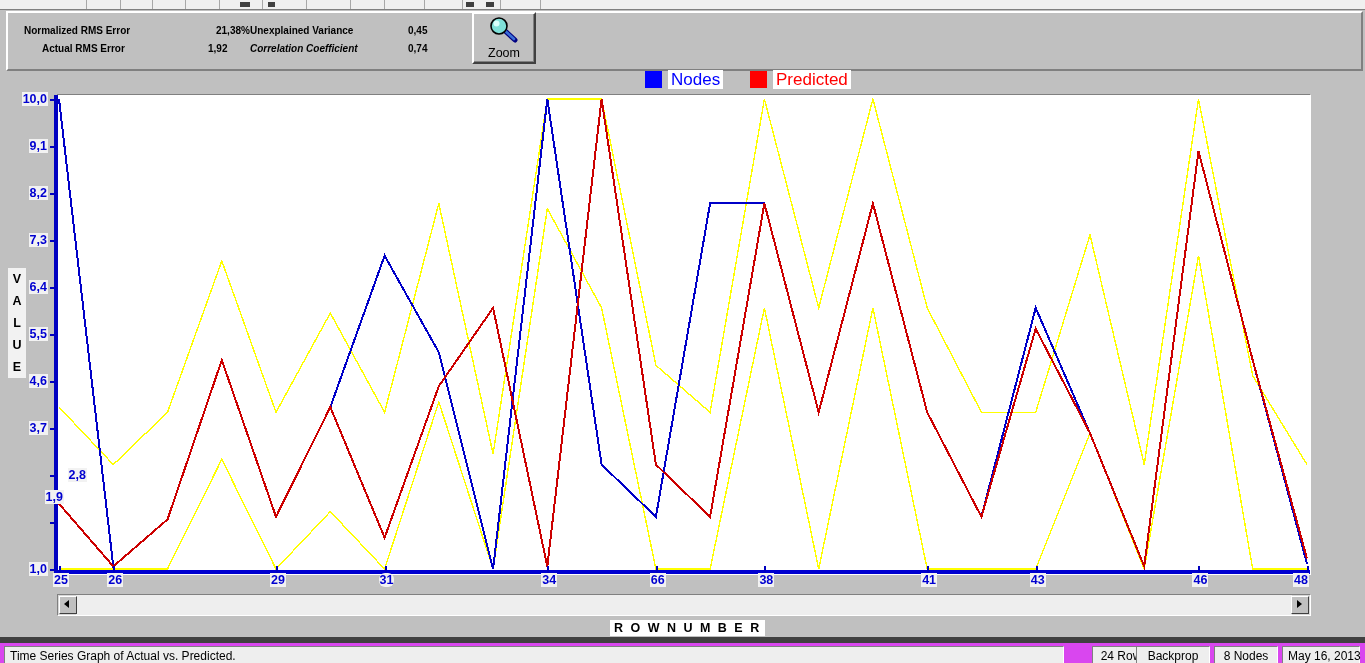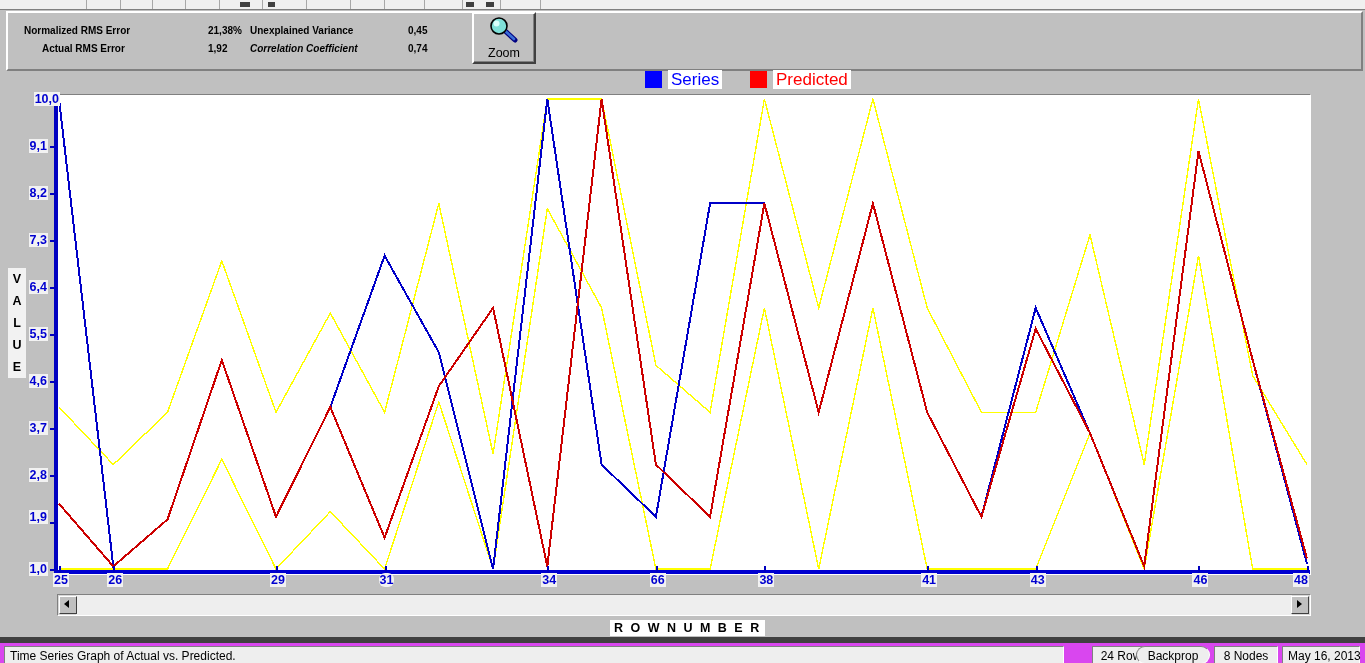--- a/index.html
+++ b/index.html
@@ -30,21 +30,21 @@
     border-right:2px solid #808080;border-bottom:2px solid #808080;
   }
   .stat{
     position:absolute;
     font-size:10px;font-weight:bold;color:#000000;
     white-space:nowrap;letter-spacing:0px;
   }
   .s-l1{top:12px;}
   .s-l2{top:30px;}
   .lbl-nrms{left:16px;}
-  .val-nrms{left:200px;}
+  .val-nrms{left:208px;}
   .lbl-arms{left:34px;}
   .val-arms{left:200px;}
   .lbl-uv{left:242px;}
   .val-uv{left:400px;}
   .lbl-cc{left:242px;font-style:italic;}
   .val-cc{left:400px;}
 
   
   .zoom-btn{
     position:absolute;left:472px;top:12px;width:60px;height:48px;
@@ -156,21 +156,21 @@
   .sb-panel{
     position:absolute;top:3px;height:18px;
     background:#eeeeee;
     border-top:1px solid #808080;border-left:1px solid #808080;
     border-right:1px solid #ffffff;border-bottom:1px solid #ffffff;
     font-size:12px;color:#000;padding:2px 5px 0 5px;white-space:nowrap;
     box-sizing:border-box;
   }
   .sb-main{left:4px;width:1060px;}
   .sb-rows{left:1068px;width:64px;text-align:center;margin-left:24px;}
-  .sb-algo{left:1136px;width:74px;text-align:center;border-radius:9px;}
+  .sb-algo{left:1136px;width:74px;text-align:center;}
   .sb-nodes{left:1214px;width:64px;text-align:center;}
   .sb-date{left:1282px;width:78px;text-align:center;}
   .grip{
     position:absolute;right:2px;bottom:2px;width:16px;height:16px;
     background:
       linear-gradient(135deg,transparent 45%,#808080 45%,#808080 55%,transparent 55%),
       linear-gradient(135deg,transparent 70%,#808080 70%,#808080 80%,transparent 80%);
   }
 </style>
 </head>
@@ -216,42 +216,42 @@
       <line x1="17" y1="12" x2="28" y2="22" stroke="#3a6fd8" stroke-width="2.6" stroke-linecap="round"></line>
       <circle cx="13" cy="9" r="8" fill="#7fe0d8" stroke="#000000" stroke-width="1.6"></circle>
       <circle cx="10.5" cy="6.5" r="3" fill="#d8fffb" stroke="none"></circle>
     </svg>
     <div class="zoom-label">Zoom</div>
   </div>
 
   <div class="titlebar">
     <div class="legend-item leg-actual">
       <span class="legend-swatch" style="background:#0000ff;"></span>
-      <span class="legend-text" style="color:#0000ff;">Series</span>
+      <span class="legend-text" style="color:#0000ff;">Nodes</span>
     </div>
     <div class="legend-item leg-pred">
       <span class="legend-swatch" style="background:#ff0000;"></span>
       <span class="legend-text" style="color:#ff0000;">Predicted</span>
     </div>
   </div>
 
   <div class="plot-outer">
     <svg id="plot-svg" width="1250" height="477" viewBox="0 0 1250 477">
         <polyline points="1.0,312.1 55.3,369.6 109.5,317.3 163.8,165.9 218.0,317.3 272.3,218.1 326.6,317.3 380.8,108.4 435.1,359.1 489.3,4.0 543.6,4.0 597.9,270.3 652.1,317.3 706.4,4.0 760.7,212.9 814.9,4.0 869.2,212.9 923.4,317.3 977.7,317.3 1032.0,139.8 1086.2,369.6 1140.5,4.0 1194.7,280.8 1249.0,369.6" fill="none" stroke="#ffff00" stroke-width="1.4" shape-rendering="crispEdges"></polyline>
         <polyline points="1.0,474.0 55.3,474.0 109.5,474.0 163.8,364.3 218.0,474.0 272.3,416.6 326.6,474.0 380.8,306.9 435.1,474.0 489.3,113.7 543.6,212.9 597.9,474.0 652.1,474.0 706.4,212.9 760.7,474.0 814.9,212.9 869.2,474.0 923.4,474.0 977.7,474.0 1032.0,338.2 1086.2,474.0 1140.5,160.7 1194.7,474.0 1249.0,474.0" fill="none" stroke="#ffff00" stroke-width="1.4" shape-rendering="crispEdges"></polyline>
         <polyline points="1.0,4.0 55.3,471.4 109.5,424.4 163.8,265.1 218.0,421.8 272.3,312.1 326.6,160.7 380.8,257.3 435.1,474.0 489.3,4.0 543.6,369.6 597.9,421.8 652.1,108.4 706.4,108.4 760.7,317.3 814.9,108.4 869.2,317.3 923.4,421.8 977.7,212.9 1032.0,338.2 1086.2,471.4 1140.5,56.2 1194.7,265.1 1249.0,468.8" fill="none" stroke="#0000c8" stroke-width="2" shape-rendering="crispEdges"></polyline>
         <polyline points="1.0,408.7 55.3,471.4 109.5,424.4 163.8,265.1 218.0,421.8 272.3,312.1 326.6,442.7 380.8,291.2 435.1,212.9 489.3,471.4 543.6,4.0 597.9,369.6 652.1,421.8 706.4,108.4 760.7,317.3 814.9,108.4 869.2,317.3 923.4,421.8 977.7,233.8 1032.0,338.2 1086.2,471.4 1140.5,56.2 1194.7,265.1 1249.0,463.6" fill="none" stroke="#cc0000" stroke-width="2" shape-rendering="crispEdges"></polyline>
       </svg>
   </div>
 
   <div class="axis-y"></div>
   <div class="axis-x"></div>
   <div id="yticks">
       <div class="ytick" style="top: 99px;"></div>
-      <div class="ylabel-wrap" style="top: 92px; margin-left: 12px;">
+      <div class="ylabel-wrap" style="top: 92px;">
         <div class="ylabel">10,0</div>
       </div>
       <div class="ytick" style="top: 146px;"></div>
       <div class="ylabel-wrap" style="top: 139px;">
         <div class="ylabel">9,1</div>
       </div>
       <div class="ytick" style="top: 193px;"></div>
       <div class="ylabel-wrap" style="top: 186px;">
         <div class="ylabel">8,2</div>
       </div>
@@ -269,25 +269,25 @@
       </div>
       <div class="ytick" style="top: 381px;"></div>
       <div class="ylabel-wrap" style="top: 374px;">
         <div class="ylabel">4,6</div>
       </div>
       <div class="ytick" style="top: 428px;"></div>
       <div class="ylabel-wrap" style="top: 421px;">
         <div class="ylabel">3,7</div>
       </div>
       <div class="ytick" style="top: 475px;"></div>
-      <div class="ylabel-wrap" style="top: 468px;">
+      <div class="ylabel-wrap" style="top: 468px; padding-left: 39px;">
         <div class="ylabel">2,8</div>
       </div>
       <div class="ytick" style="top: 522px;"></div>
-      <div class="ylabel-wrap" style="top: 510px;">
+      <div class="ylabel-wrap" style="top: 490px; margin-left: 16px;">
         <div class="ylabel">1,9</div>
       </div>
       <div class="ytick" style="top: 569px;"></div>
       <div class="ylabel-wrap" style="top: 562px;">
         <div class="ylabel">1,0</div>
       </div>
     </div>
   <div id="xticks">
       <div class="xtick" style="left: 59px;"></div>
       <div class="xlabel" style="left: 53px;">25</div>

